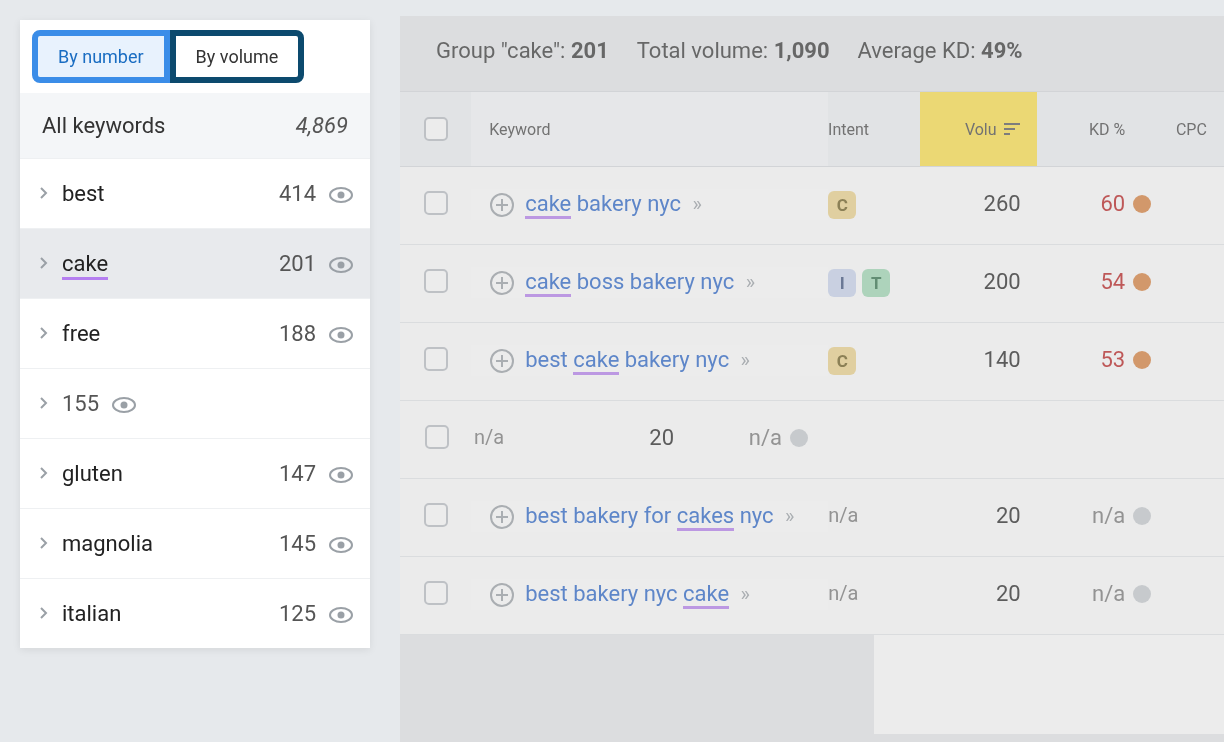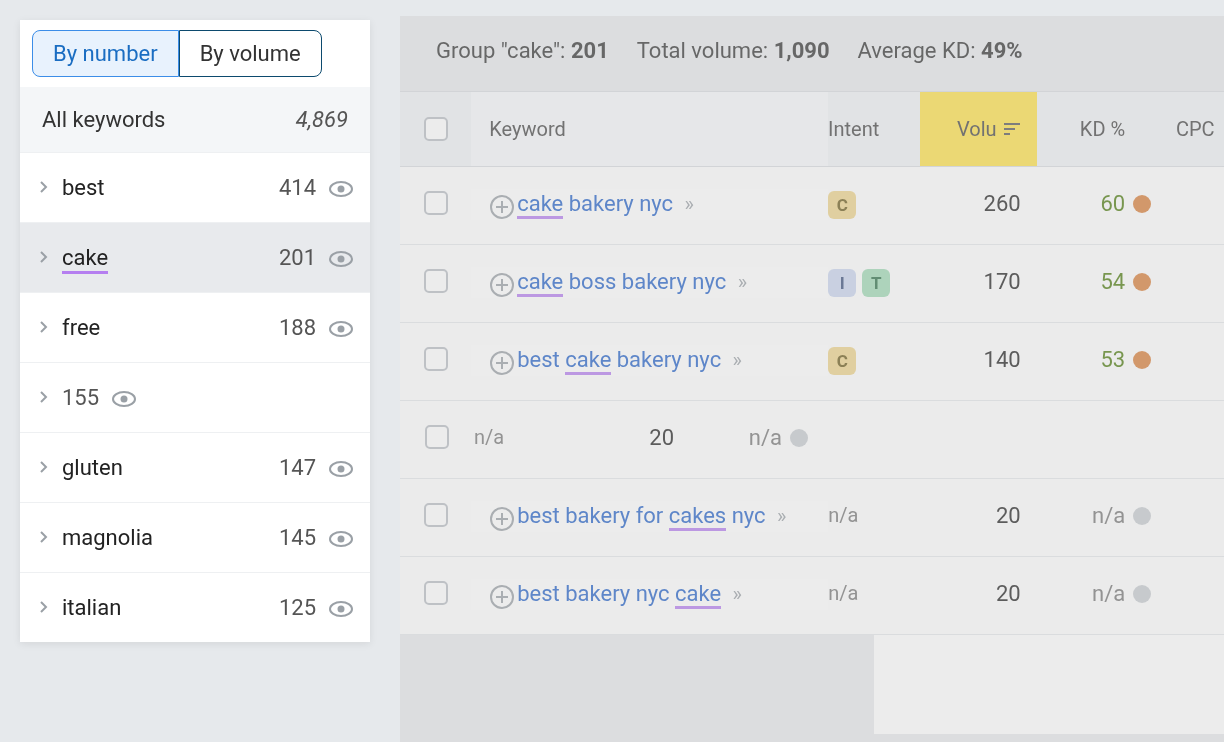--- a/index.html
+++ b/index.html
@@ -19,23 +19,23 @@
   background: #fff;
   box-shadow: 0 2px 8px rgba(0,0,0,0.08);
   z-index: 10;
 }
 .tab-row {
   display: flex;
   padding: 10px 12px;
   gap: 0;
 }
 .tab {
-  border: 1px solid #0c4a6e;
+  border: 6px solid #0c4a6e;
   padding: 10px 20px;
-  font-size: 22px;
+  font-size: 18px;
   color: #333;
   cursor: pointer;
   background: #fff;
 }
 .tab:first-child { border-radius: 8px 0 0 8px; }
 .tab:last-child { border-radius: 0 8px 8px 0; }
 .tab.active {
   background: #e8f2fd;
   border-color: #3b8de8;
   color: #1a6dc2;
@@ -114,21 +114,21 @@
   color: #333;
 }
 .header-stats .stat b { font-weight: 700; }
 .table-head {
   display: flex;
   align-items: center;
   background: #eef1f4;
   border-top: 1px solid #d8dbdf;
   border-bottom: 1px solid #d8dbdf;
   height: 76px;
-  font-size: 20px;
+  font-size: 16px;
   color: #444;
 }
 .col-check { width: 74px; display:flex; align-items:center; justify-content:center;}
 .col-keyword { width: 370px; padding-left: 18px; }
 .col-intent { width: 96px; }
 .col-volume { width: 120px; text-align: right; padding-right: 16px; background:#fde047; height:100%; display:flex; align-items:center; justify-content:flex-end; gap:6px;}
 .col-kd { width: 100px; text-align: right; padding-right: 8px;}
 .col-kddot { width: 34px; }
 .col-cpc { width: 60px; padding-left: 10px;}
 .sort-icon { display:inline-flex; }
@@ -138,22 +138,22 @@
   align-items: flex-start;
   border-bottom: 1px solid #e4e7ea;
   padding: 22px 0;
   font-size: 22px;
   background: #fdfdfd;
   min-height: 78px;
 }
 .row .col-check { align-self: flex-start; padding-top: 2px;}
 .row .col-keyword {
   display: flex;
-  align-items: flex-end;
-  gap: 2px;
+  align-items: center;
+  gap: 10px;
   padding-right: 12px;
   background: #fff;
 }
 .row .plus-btn {
   width: 26px; height:26px; flex-shrink:0; margin-top:2px; cursor:pointer;
 }
 .row .kw-text {
   color: #2563c9;
   line-height: 1.4;
   cursor: pointer;
@@ -189,21 +189,21 @@
 .intent-na { color:#777; font-size:20px; }
 .row .col-volume {
   color: #222;
   background: transparent;
   height: auto;
   display: block;
   text-align: right;
   padding-top: 2px;
 }
 .row .col-kd {
-  color: #4d7c0f;
+  color: #b91c1c;
   padding-top: 2px;
   text-align: right;
 }
 .row .col-kd.na { color:#777; }
 .row .col-kddot {
   display:flex; align-items:flex-start; justify-content:flex-start; padding-top:6px;
 }
 .kd-dot {
   width: 18px; height: 18px; border-radius: 50%;
 }
@@ -399,21 +399,21 @@
               <circle cx="13" cy="13" r="11" fill="none" stroke="#9aa0a6" stroke-width="2"></circle>
               <line x1="13" y1="7" x2="13" y2="19" stroke="#9aa0a6" stroke-width="2"></line>
               <line x1="7" y1="13" x2="19" y2="13" stroke="#9aa0a6" stroke-width="2"></line>
             </svg></span>
           <span class="kw-text"><span class="hl">cake</span> boss bakery nyc <span class="chevrons">»</span></span>
         </div>
         <div class="col-intent">
           <span class="intent-badge badge-i">I</span>
           <span class="intent-badge badge-t">T</span>
         </div>
-        <div class="col-volume">170</div>
+        <div class="col-volume">200</div>
         <div class="col-kd">54</div>
         <div class="col-kddot">
           <span class="kd-dot dot-orange"></span>
         </div>
         <div class="col-cpc"></div>
       </div>
       <div class="row">
         <div class="col-check">
           <div class="checkbox"></div>
         </div>

